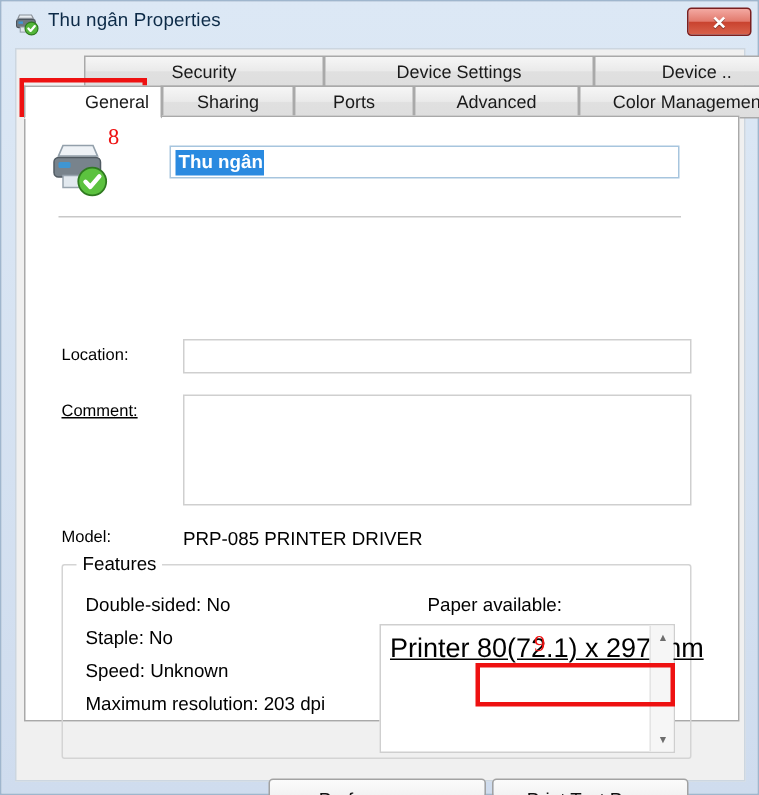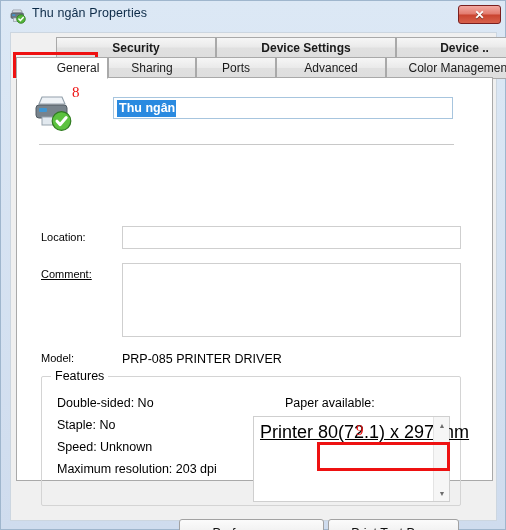--- a/index.html
+++ b/index.html
@@ -95,21 +95,21 @@
     background: linear-gradient(to bottom, #f6f6f6 0%, #eaeaea 48%, #e0e0e0 52%, #dedede 100%);
     border: 1px solid #a9a9a9;
     display: flex;
     align-items: center;
     justify-content: center;
     font-size: 12px;
     color: #1a1a1a;
     cursor: default;
     white-space: nowrap;
   }
-  .tab.row1 { top: 0; font-weight: bold; }
+  .tab.row1 { top: 0; }
   .tab.row2 { top: 20px; }
   .tab.selected {
     background: #ffffff;
     border-bottom: 1px solid #ffffff;
     z-index: 5;
   }
 
   
   #tabpage {
     position: absolute;

